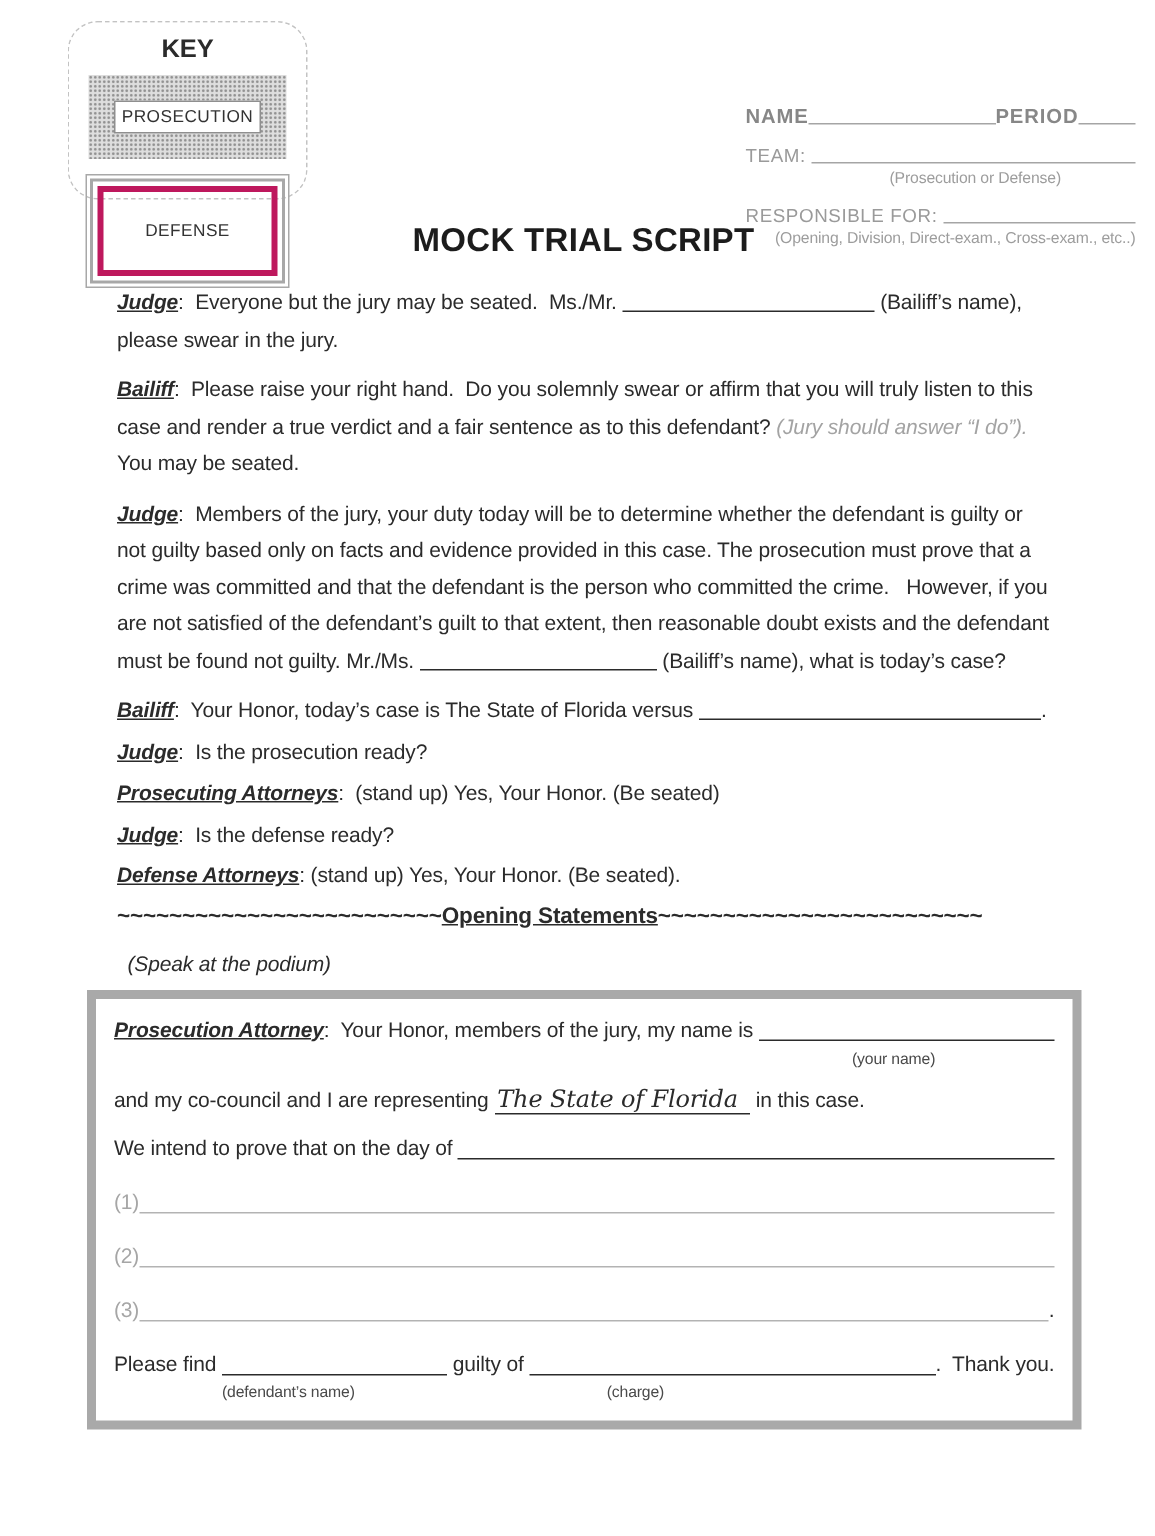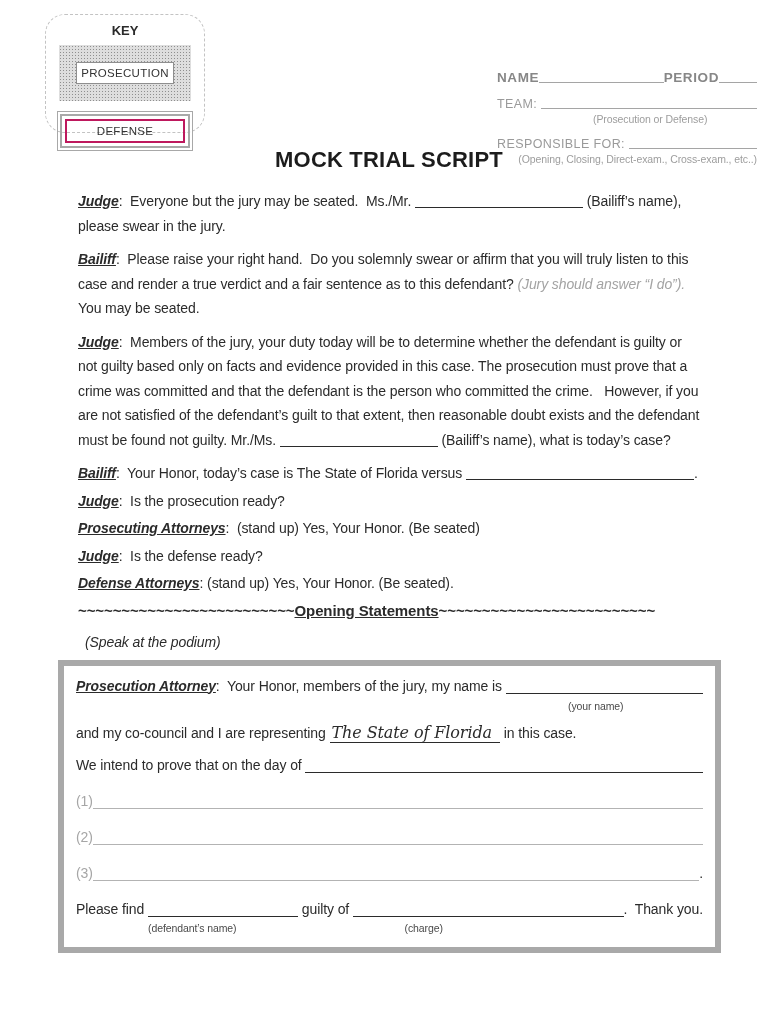--- a/index.html
+++ b/index.html
@@ -7,36 +7,36 @@
     position:relative; width:770px; height:1024px; background:#ffffff;
     font-family:"Liberation Sans", sans-serif; color:#2b2b2b; overflow:hidden;
     letter-spacing:-0.1px;
   }
 
   
   .key-box {
     position:absolute; left:45px; top:14px; width:160px; height:119px;
     border:1px dashed #c3c3c3; border-radius:20px; box-sizing:border-box;
   }
-  .key-title { text-align:center; font-weight:bold; font-size:13px; color:#2b2b2b; margin-top:8px; }
+  .key-title { text-align:center; font-weight:bold; font-size:17px; color:#2b2b2b; margin-top:8px; }
   .pros-frame {
     margin:7px 13px 0 13px; padding:17px;
     background-color:#dedede;
     background-image:radial-gradient(#8f8f8f 0.8px, transparent 0.9px);
     background-size:3px 3px;
   }
   .pros-inner {
     background:#ffffff; border:1px solid #8f8f8f; text-align:center;
     font-size:11.5px; padding:4px 0; color:#333333; letter-spacing:0.3px;
   }
   .def-outer { margin:10px 11px 0 11px; border:1px solid #a8a8a8; padding:2px; }
   .def-mid   { border:2px solid #a8a8a8; padding:3px; }
   .def-inner {
-    border:2px solid #be185d; text-align:center; font-size:11.5px;
-    padding:4px 0; color:#333333; letter-spacing:0.3px;
+    border:4px solid #be185d; text-align:center; font-size:11.5px;
+    padding:20px 0; color:#333333; letter-spacing:0.3px;
   }
 
   
   .hdr { position:absolute; left:497px; top:22px; width:260px; }
   .hdr-row { display:flex; align-items:flex-end; white-space:pre;margin-top:48px; }
   .hdr-bold { font-weight:bold; font-size:13.5px; color:#878787; letter-spacing:0.6px; }
   .hdr-lbl  { font-size:12.5px; color:#9a9a9a; letter-spacing:0.4px; }
   .fill { flex:1; border-bottom:1px solid #a5a5a5; margin-bottom:2px; min-width:10px; }
   .fill.short { flex:0 0 38px; }
   .hdr-hint { font-size:10.5px; color:#9d9d9d; margin-top:2px; }
@@ -109,21 +109,21 @@
     </div>
     <div class="hdr-row mt10">
       <span class="hdr-lbl">TEAM: </span>
       <span class="fill"></span>
     </div>
     <div class="hdr-hint hint-center">(Prosecution or Defense)</div>
     <div class="hdr-row mt10">
       <span class="hdr-lbl">RESPONSIBLE FOR: </span>
       <span class="fill"></span>
     </div>
-    <div class="hdr-hint hint-right">(Opening, Closing, Direct-exam., Cross-exam., etc..)</div>
+    <div class="hdr-hint hint-right">(Opening, Division, Direct-exam., Cross-exam., etc..)</div>
   </div>
 
   <div class="content">
     <h1 class="title">MOCK TRIAL SCRIPT</h1>
 
 
     <p class="para"><span class="speaker">Judge</span><span>:  Everyone but the jury may be seated.  Ms./Mr. </span><span class="blank" style="width:168px"></span><span> (Bailiff’s name), please swear in the jury.</span></p>
 
     <p class="para"><span class="speaker">Bailiff</span><span>:  Please raise your right hand.  Do you solemnly swear or affirm that you will truly listen to this case and render a true verdict and a fair sentence as to this defendant? </span><span class="aside-gray">(Jury should answer “I do”).</span><span> You may be seated.</span></p>
 

